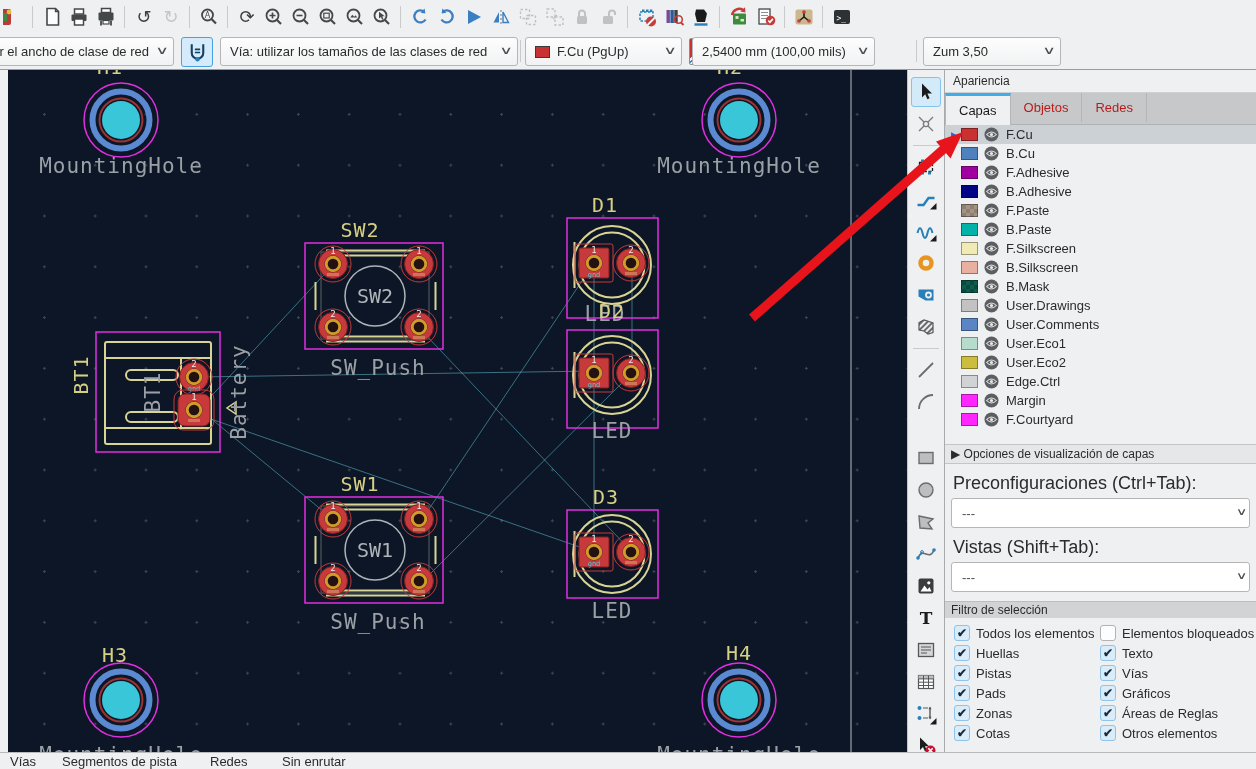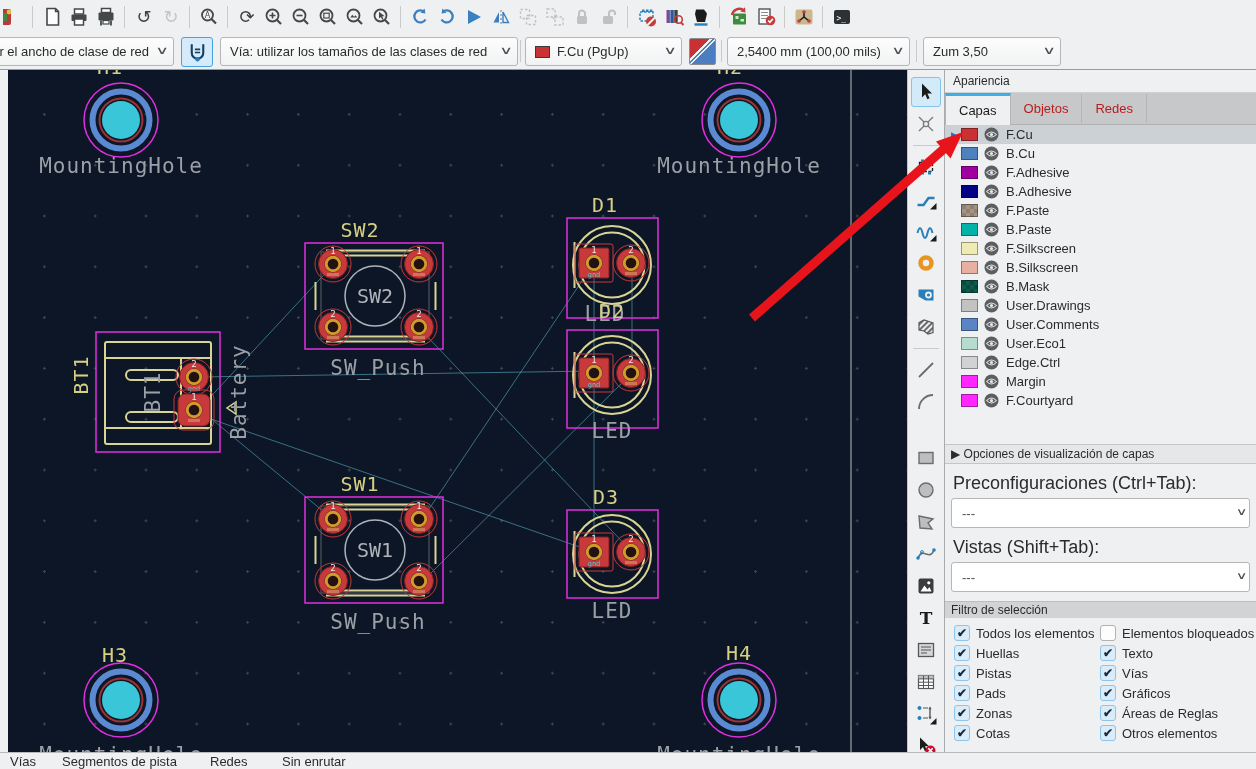--- a/index.html
+++ b/index.html
@@ -37,21 +37,21 @@
   
   #rtools{position:absolute;left:907px;top:70px;width:37px;height:682px;background:#eff0f1;
     border-left:1px solid #c4c5c6;display:flex;flex-direction:column;align-items:center;padding-top:6px}
   .rticon{width:30px;height:30px;display:flex;align-items:center;justify-content:center;border-radius:3px;margin:1px 0;flex:0 0 auto}
   .rticon.sel{background:#d3eaf9;border:1px solid #84c3ec}
   .rsep{width:26px;height:1px;background:#c9cacb;margin:5px 0;flex:0 0 auto}
   .rgap{height:24px;flex:0 0 auto}
   
   #panel{position:absolute;left:944px;top:70px;width:312px;height:682px;background:#eff0f1;border-left:1px solid #a8aaac}
   #ptitle{height:23px;font-size:12px;color:#2b2b2b;padding:4px 8px;border-bottom:1px solid #cfd0d1}
-  #tabs{height:32px;background:#c7c8c9;border-bottom:1px solid #b0b1b2;display:flex;align-items:center}
+  #tabs{height:32px;background:#c7c8c9;border-bottom:1px solid #b0b1b2;display:flex;align-items:flex-start}
   .tab{height:29px;padding:0 13px;font-size:13px;color:#b91c1c;display:flex;align-items:center;
     border-right:1px solid #b4b5b6}
   .tab.active{background:#eff0f1;border-top:3px solid #3daee9;color:#1b1b1b;height:32px;border-right:1px solid #b4b5b6;border-left:1px solid #b4b5b6}
   #layers{height:319px;overflow:hidden}
   .lrow{height:19px;display:flex;align-items:center;padding-left:6px;position:relative}
   .lrow.sel{background:#ccd1d5}
   .larrow{width:10px;font-size:9px;color:#2e66c9;visibility:hidden}
   .lrow.sel .larrow{visibility:visible}
   .lsw{width:17px;height:13px;border:1px solid rgba(0,0,0,.35);margin-right:6px;flex:0 0 auto}
   .leye{width:15px;height:15px;margin-right:7px;flex:0 0 auto;display:flex}
@@ -302,21 +302,21 @@
     <span class="chev">∨</span>
   </div>
   <div class="vsep2" style="left:520px"></div>
   <div class="dd" style="left:525px;width:157px">
     <span class="lyr-sw"></span>
     <span>F.Cu (PgUp)</span>
     <span class="chev">∨</span>
   </div>
   <div id="pairsw"></div>
   <div class="vsep2" style="left:721px"></div>
-  <div class="dd" style="left:727px;width:183px">
+  <div class="dd" style="left:692px;width:183px">
     <span>2,5400 mm (100,00 mils)</span>
     <span class="chev">∨</span>
   </div>
   <div class="vsep2" style="left:916px"></div>
   <div class="dd" style="left:923px;width:138px">
     <span>Zum 3,50</span>
     <span class="chev">∨</span>
   </div>
 </div>
 
@@ -853,20 +853,32 @@
           <svg viewBox="0 0 16 16" width="15" height="15">
             <circle cx="8" cy="8" r="7.5" fill="#5c5f62"></circle>
             <path d="M2.8 8q5.2-5.2 10.4 0q-5.2 5.2-10.4 0z" fill="#5c5f62" stroke="#e8e9ea" stroke-width="1.1"></path>
             <circle cx="8" cy="8" r="1.7" fill="#e8e9ea"></circle>
           </svg>
         </span>
         <span class="lname">User.Eco1</span>
       </div>
       <div class="lrow">
         <span class="larrow">▶</span>
+        <span class="lsw" style="background: rgb(205, 189, 63);"></span>
+        <span class="leye">
+          <svg viewBox="0 0 16 16" width="15" height="15">
+            <circle cx="8" cy="8" r="7.5" fill="#5c5f62"></circle>
+            <path d="M2.8 8q5.2-5.2 10.4 0q-5.2 5.2-10.4 0z" fill="#5c5f62" stroke="#e8e9ea" stroke-width="1.1"></path>
+            <circle cx="8" cy="8" r="1.7" fill="#e8e9ea"></circle>
+          </svg>
+        </span>
+        <span class="lname">User.Eco2</span>
+      </div>
+      <div class="lrow">
+        <span class="larrow">▶</span>
         <span class="lsw" style="background: rgb(208, 210, 212);"></span>
         <span class="leye">
           <svg viewBox="0 0 16 16" width="15" height="15">
             <circle cx="8" cy="8" r="7.5" fill="#5c5f62"></circle>
             <path d="M2.8 8q5.2-5.2 10.4 0q-5.2 5.2-10.4 0z" fill="#5c5f62" stroke="#e8e9ea" stroke-width="1.1"></path>
             <circle cx="8" cy="8" r="1.7" fill="#e8e9ea"></circle>
           </svg>
         </span>
         <span class="lname">Edge.Ctrl</span>
       </div>

